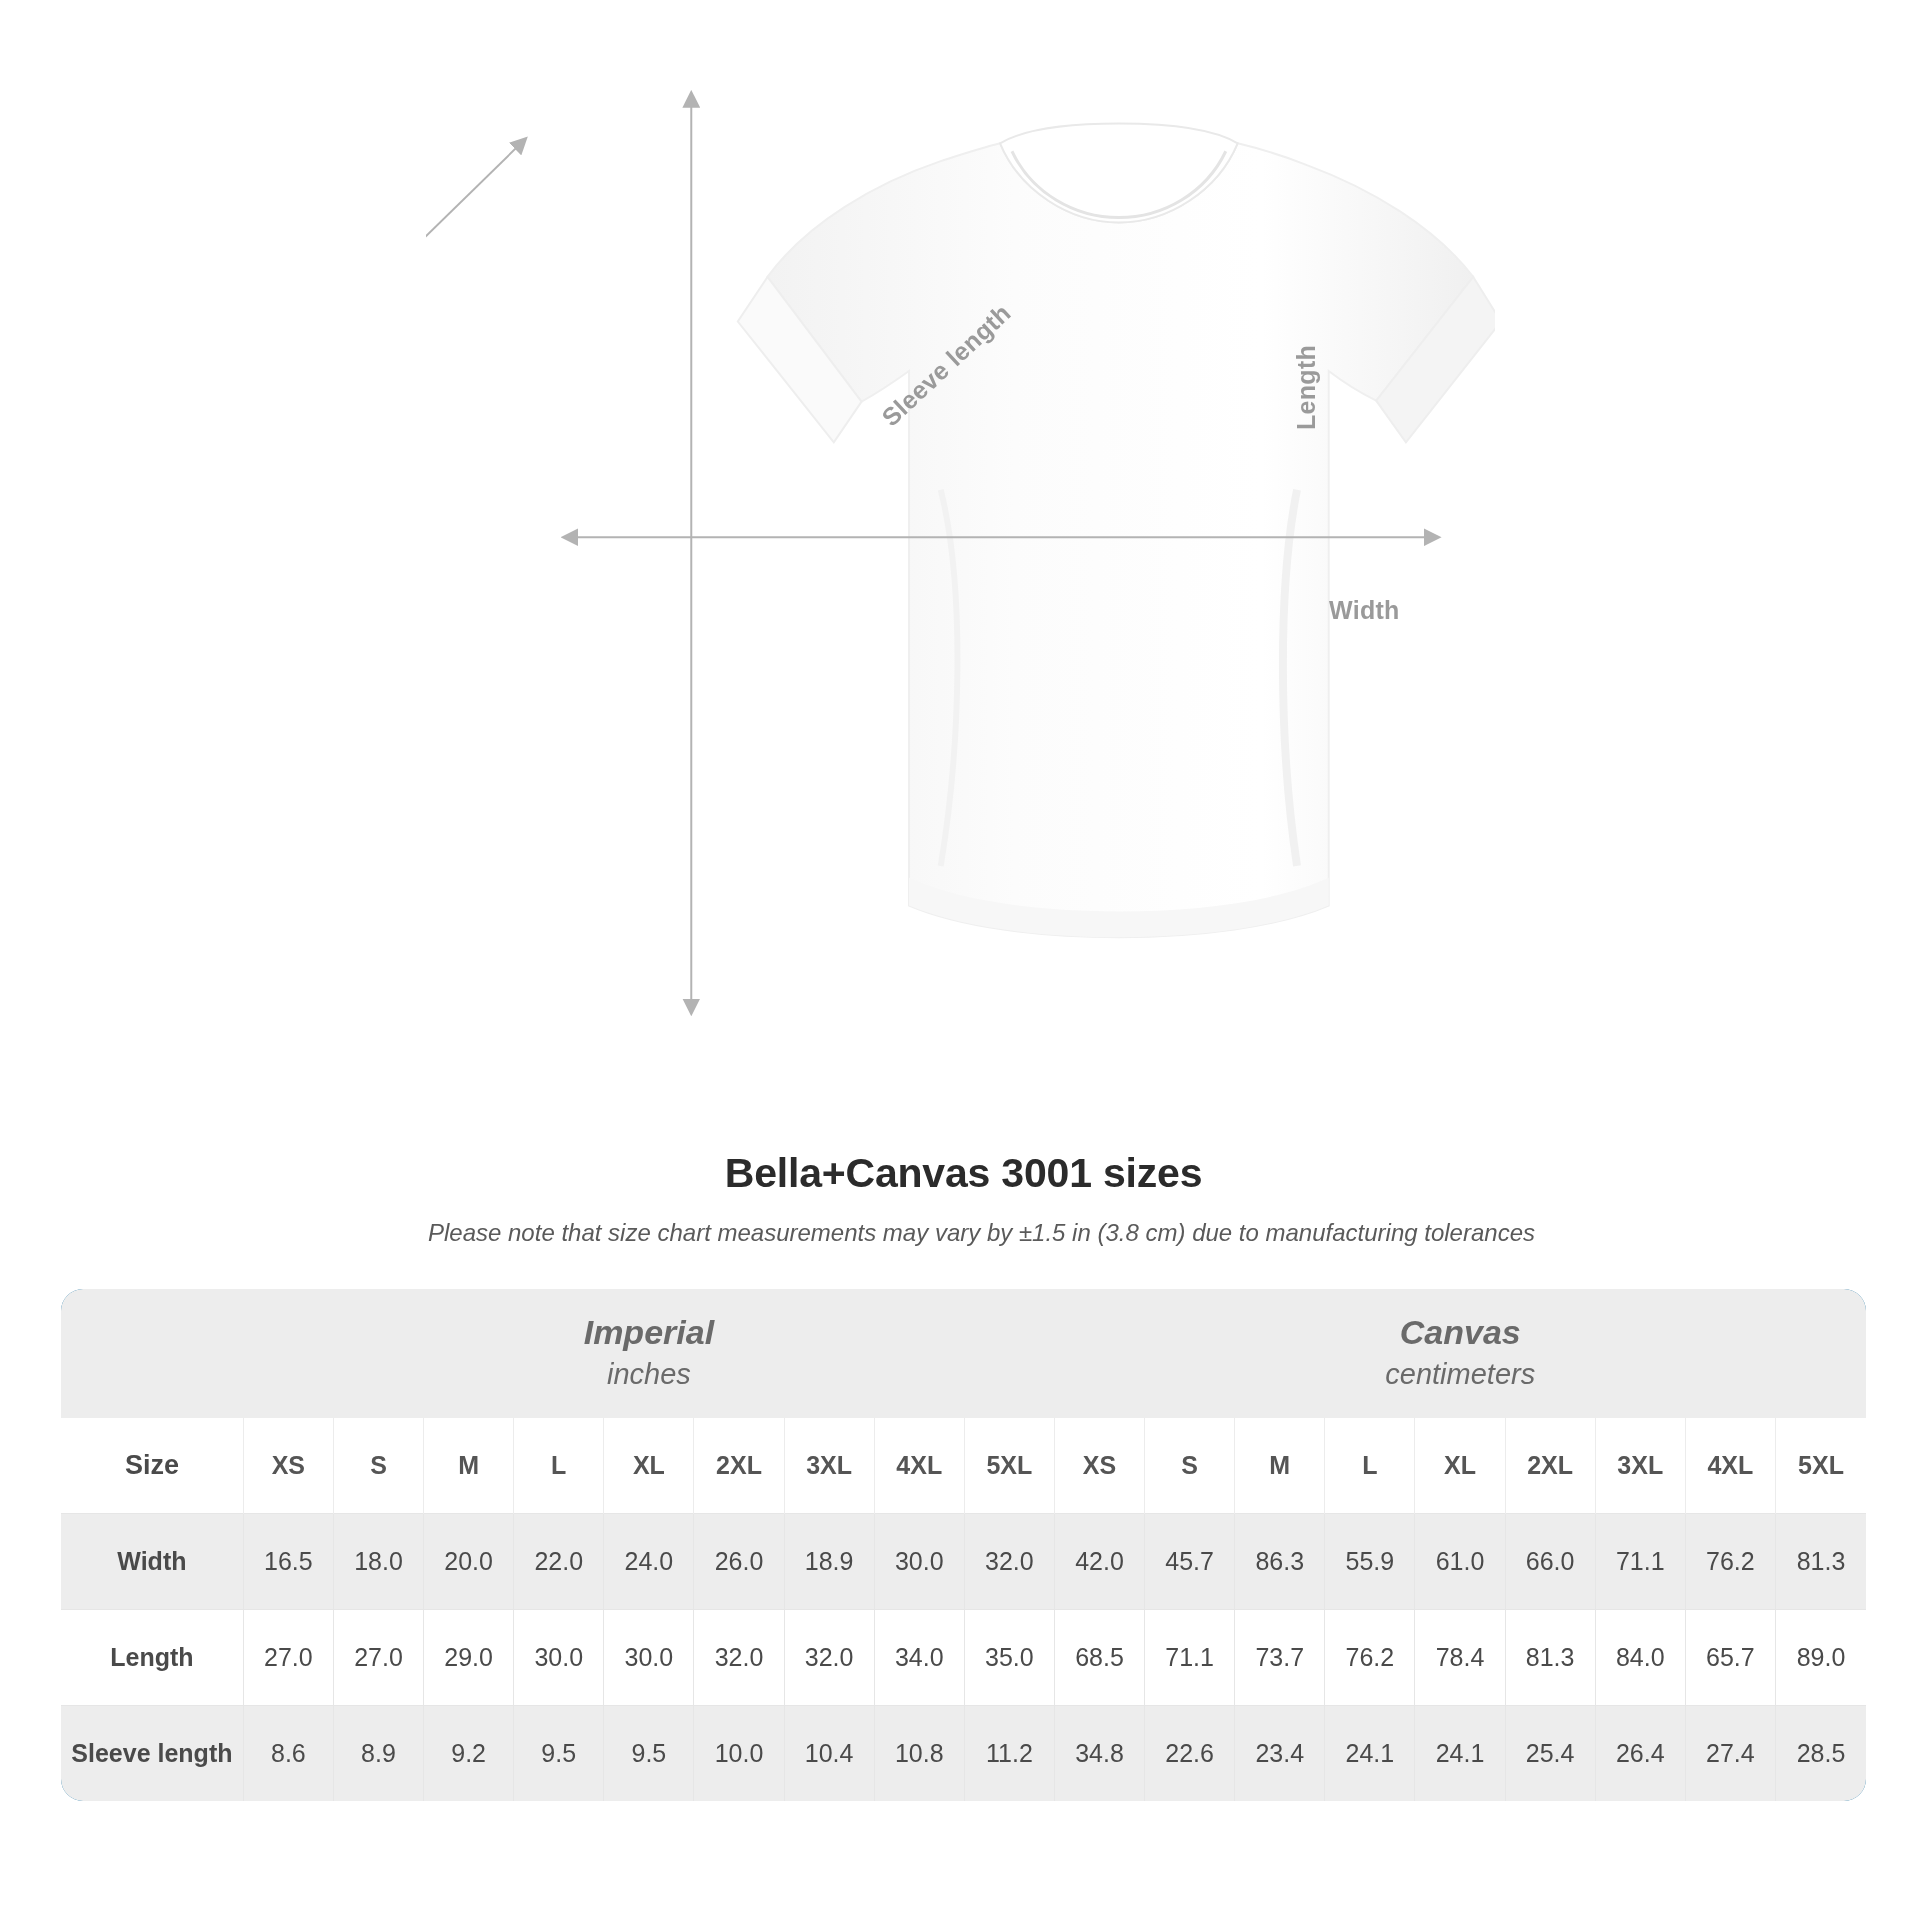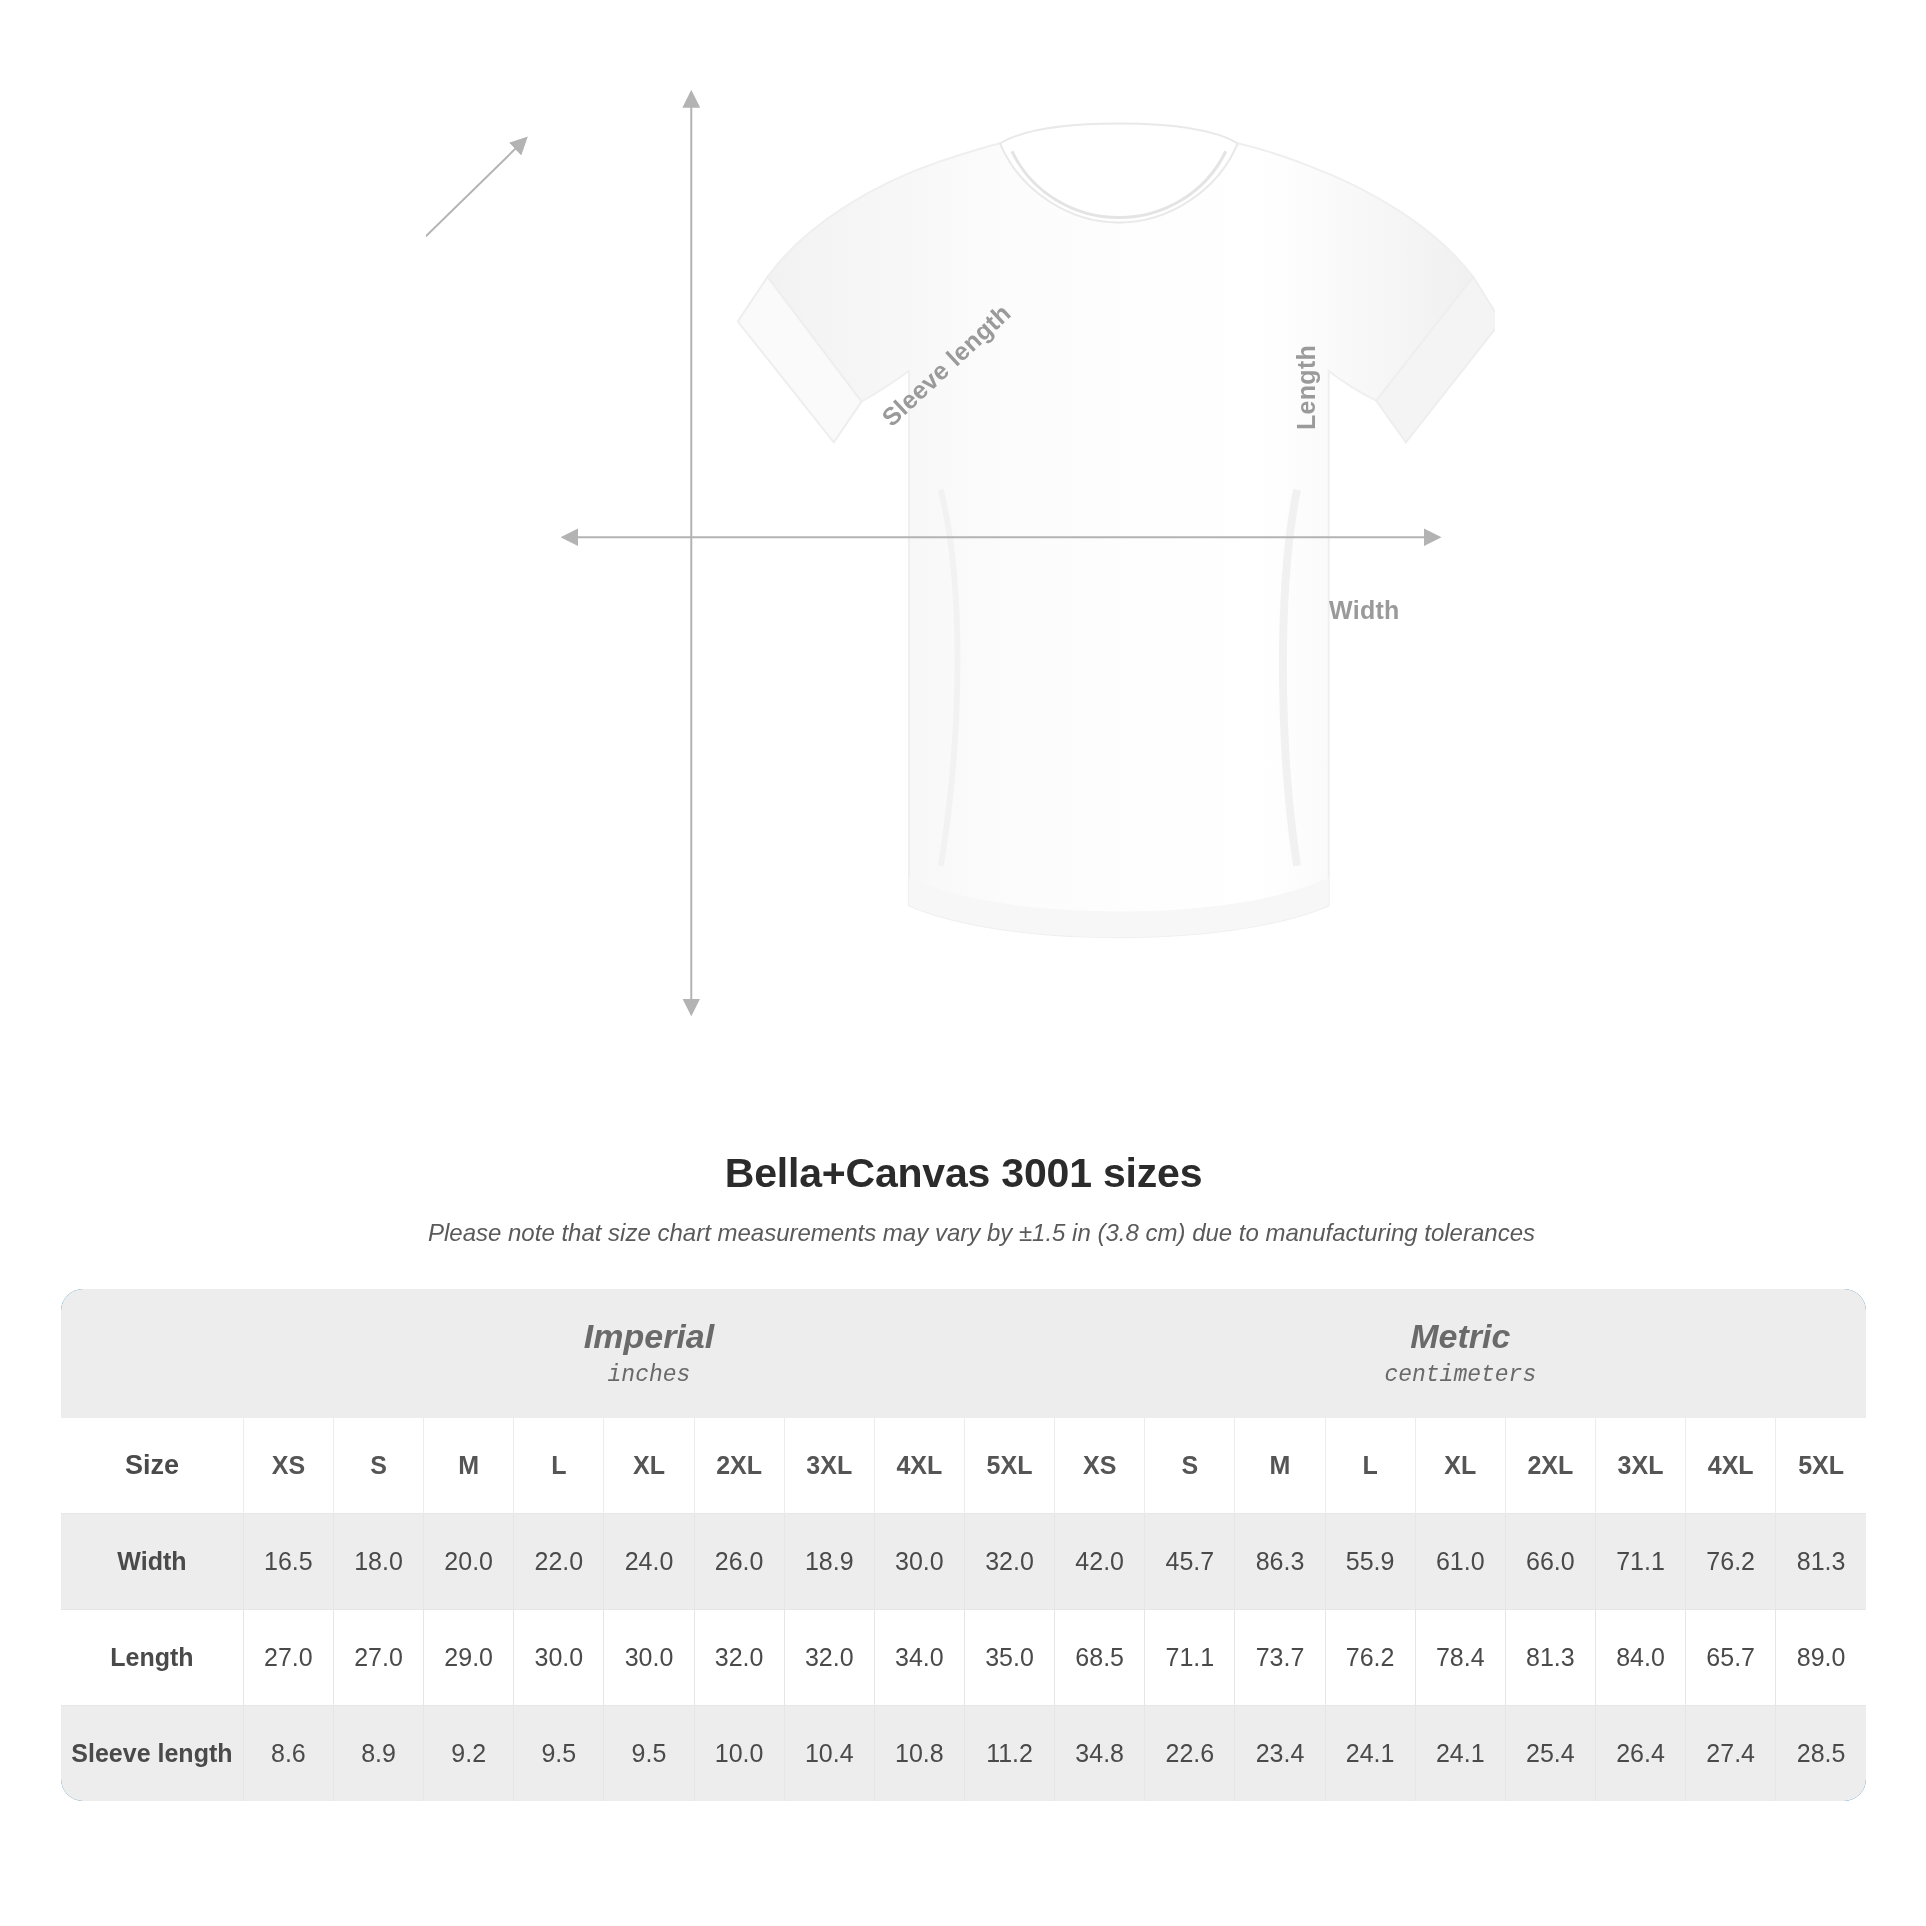--- a/index.html
+++ b/index.html
@@ -109,25 +109,24 @@
     border: none;
   }
   .unit-name {
     font-size: 34px;
     font-weight: bold;
     font-style: italic;
     color: #6a6a6a;
     line-height: 1.25;
   }
   .unit-sub {
-    font-size: 23px;
+    font-size: 29px;
     font-style: italic;
     color: #6a6a6a;
     line-height: 1.5;
-    font-family: Liberation Mono, monospace;
   }
 
   tr.head-row td {
     height: 95px;
     background: #ffffff;
     font-weight: bold;
     color: #555;
     border-right: 1px solid #ececec;
   }
   tr.head-row td:last-child { border-right: none; }
@@ -254,21 +253,21 @@
           <col class="col-cell">
       </colgroup>
       <tbody>
         <tr>
           <td class="unit-head"></td>
           <td class="unit-head" colspan="9">
             <div class="unit-name">Imperial</div>
             <div class="unit-sub">inches</div>
           </td>
           <td class="unit-head" colspan="9">
-            <div class="unit-name">Metric</div>
+            <div class="unit-name">Canvas</div>
             <div class="unit-sub">centimeters</div>
           </td>
         </tr>
 
         <tr class="head-row">
           <td class="rowlabel">Size</td>
           <td>XS</td>
           <td>S</td>
           <td>M</td>
           <td>L</td>

